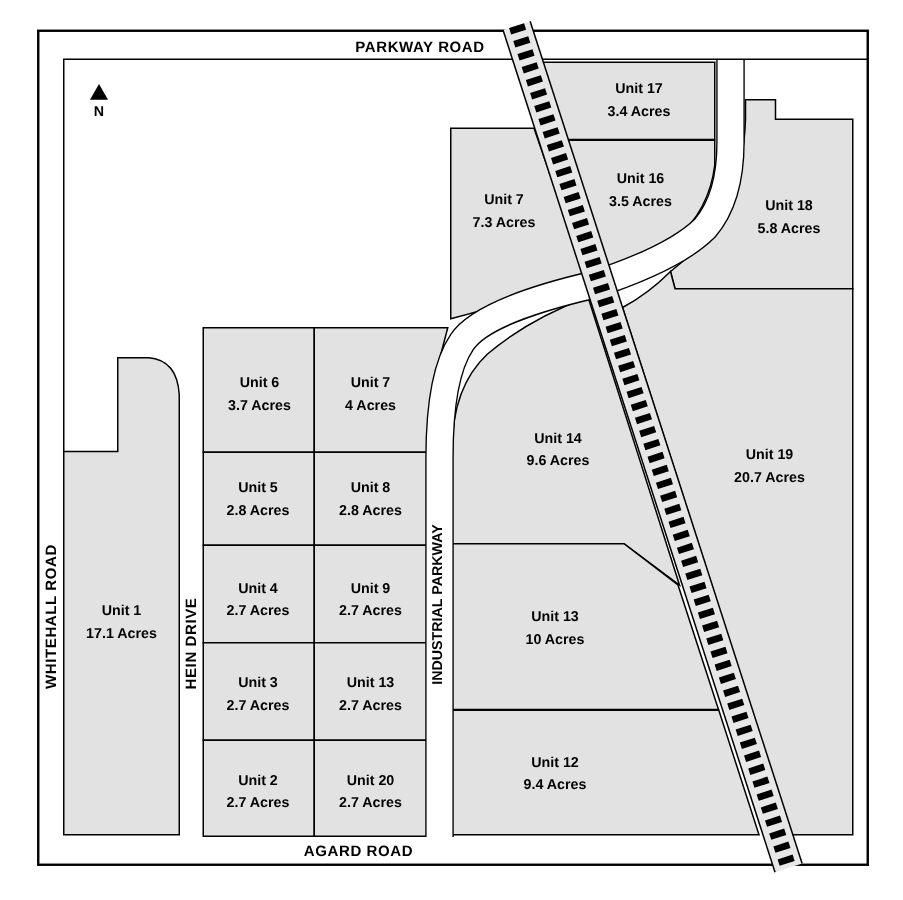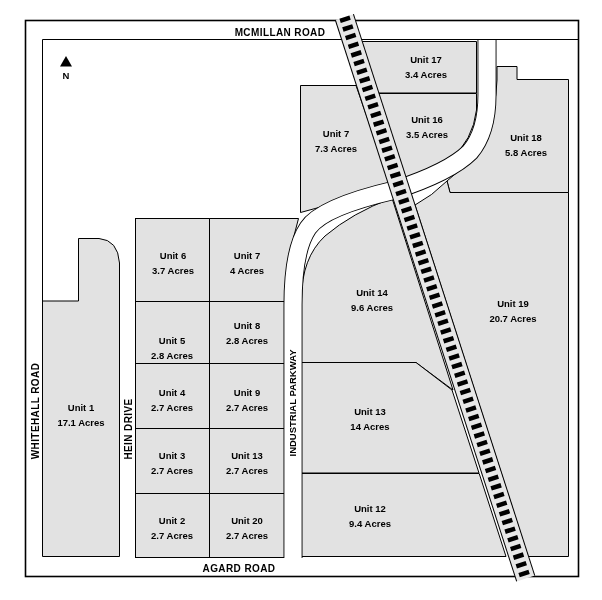--- a/index.html
+++ b/index.html
@@ -54,41 +54,41 @@
     <g transform="translate(345,19) rotate(-17.9)">
       <rect x="-9.5" y="-2" width="19" height="590" fill="#e7e7e7"></rect>
       <line x1="-9.5" y1="-2" x2="-9.5" y2="588" stroke="#000" stroke-width="1"></line>
       <line x1="9.5" y1="-2" x2="9.5" y2="588" stroke="#000" stroke-width="1"></line>
       <line x1="0" y1="-2" x2="0" y2="588" stroke="#000" stroke-width="10.5" stroke-dasharray="4.5,4.6"></line>
     </g>
 
     <path d="M66,56 L72,66.5 L60,66.5 Z" fill="#000"></path>
   </svg>
 
-  <div class="lbl road" style="left:280px;top:31.5px">MCMILLAN ROAD</div>
+  <div class="lbl road" style="left:280px;top:31.5px">PARKWAY ROAD</div>
   <div class="lbl road" style="left:239px;top:568px">AGARD ROAD</div>
   <div class="lbl road vert" style="left:35px;top:411px">WHITEHALL ROAD</div>
   <div class="lbl road vert" style="left:128px;top:429px">HEIN DRIVE</div>
   <div class="lbl vert" style="left:292px;top:403px">INDUSTRIAL PARKWAY</div>
 
   <div class="lbl north" style="left:66px;top:75px">N</div>
 
   <div class="lbl" style="left:81px;top:415px">
     <div>Unit 1</div>
       <div>17.1 Acres</div>
   </div>
   <div class="lbl" style="left:173px;top:263px">
     <div>Unit 6</div>
       <div>3.7 Acres</div>
   </div>
   <div class="lbl" style="left:247px;top:263px">
     <div>Unit 7</div>
       <div>4 Acres</div>
   </div>
-  <div class="lbl" style="left:172px;top:348px">
+  <div class="lbl" style="left:172px;top:333px">
     <div>Unit 5</div>
       <div>2.8 Acres</div>
   </div>
   <div class="lbl" style="left:247px;top:333px">
     <div>Unit 8</div>
       <div>2.8 Acres</div>
   </div>
   <div class="lbl" style="left:172px;top:400px">
     <div>Unit 4</div>
       <div>2.7 Acres</div>
@@ -132,20 +132,20 @@
   <div class="lbl" style="left:372px;top:300px">
     <div>Unit 14</div>
       <div>9.6 Acres</div>
   </div>
   <div class="lbl" style="left:513px;top:311px">
     <div>Unit 19</div>
       <div>20.7 Acres</div>
   </div>
   <div class="lbl" style="left:370px;top:419px">
     <div>Unit 13</div>
-      <div>14 Acres</div>
+      <div>10 Acres</div>
   </div>
   <div class="lbl" style="left:370px;top:516px">
     <div>Unit 12</div>
       <div>9.4 Acres</div>
   </div>
 
 </div>
 
 </body></html>

